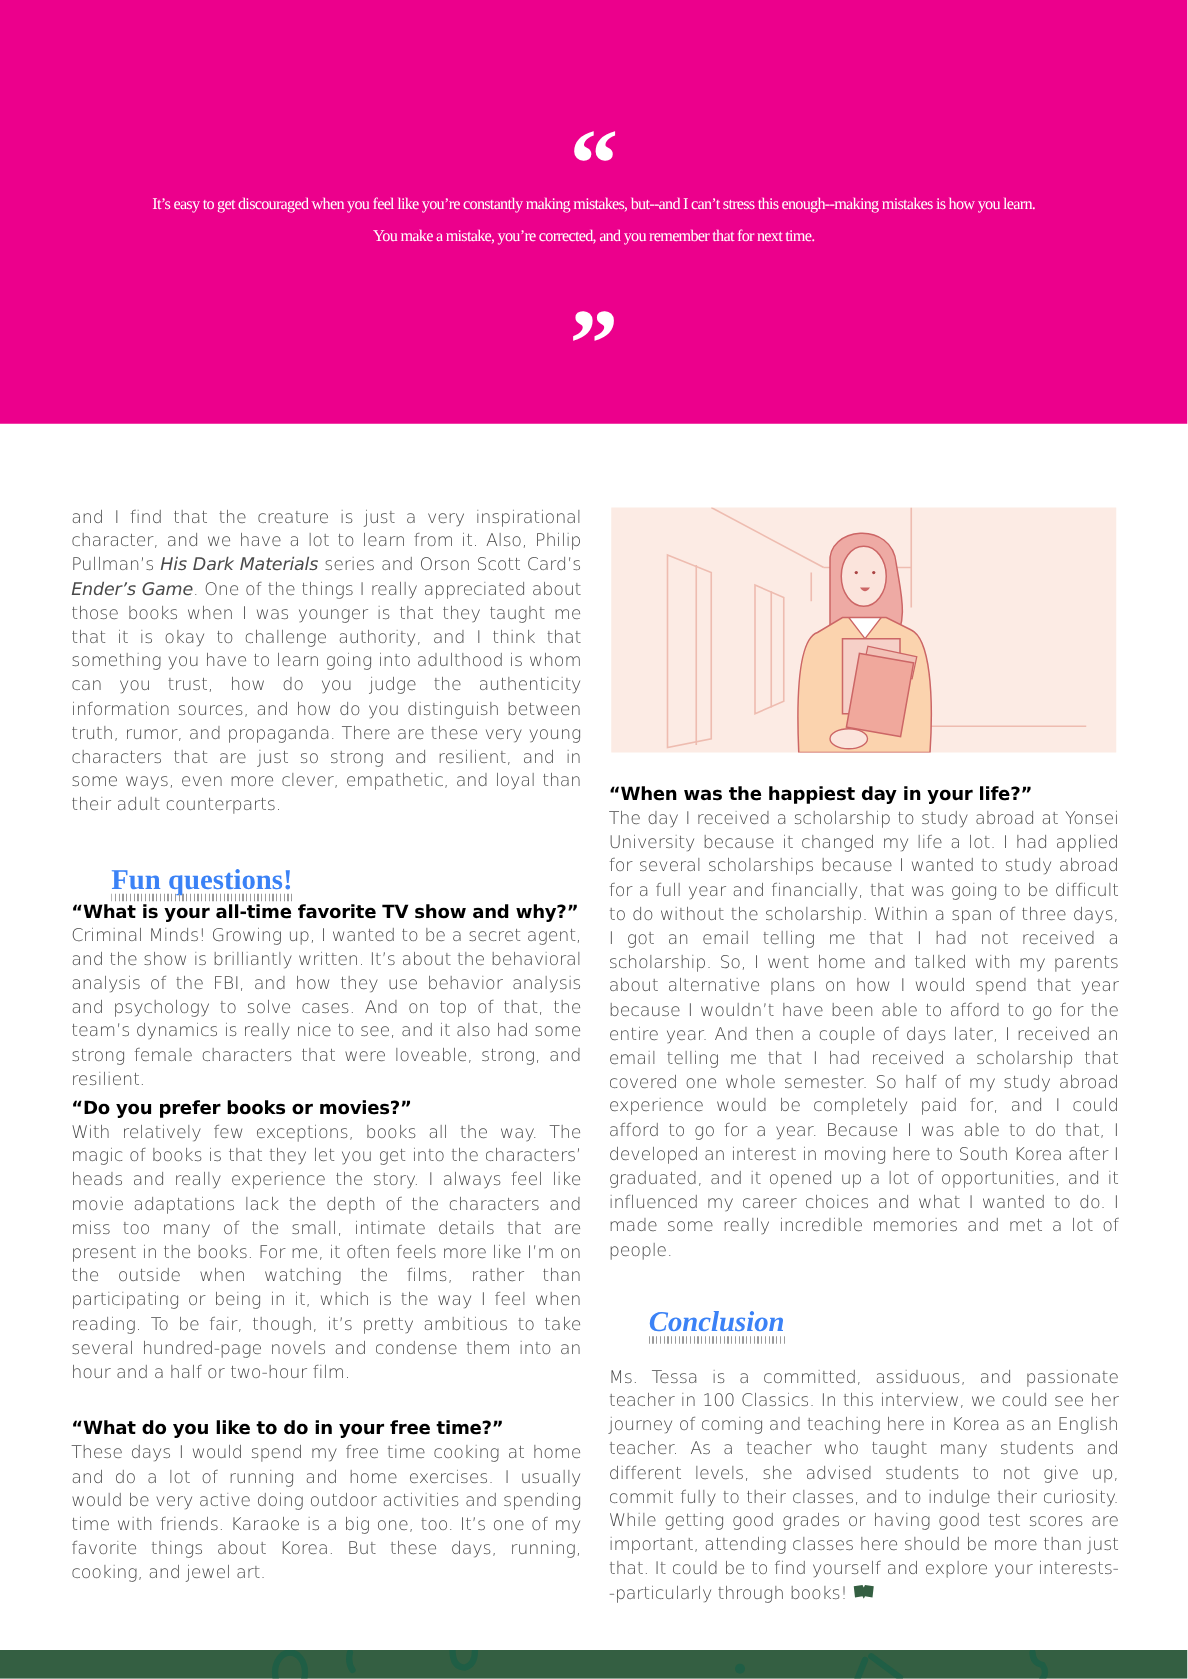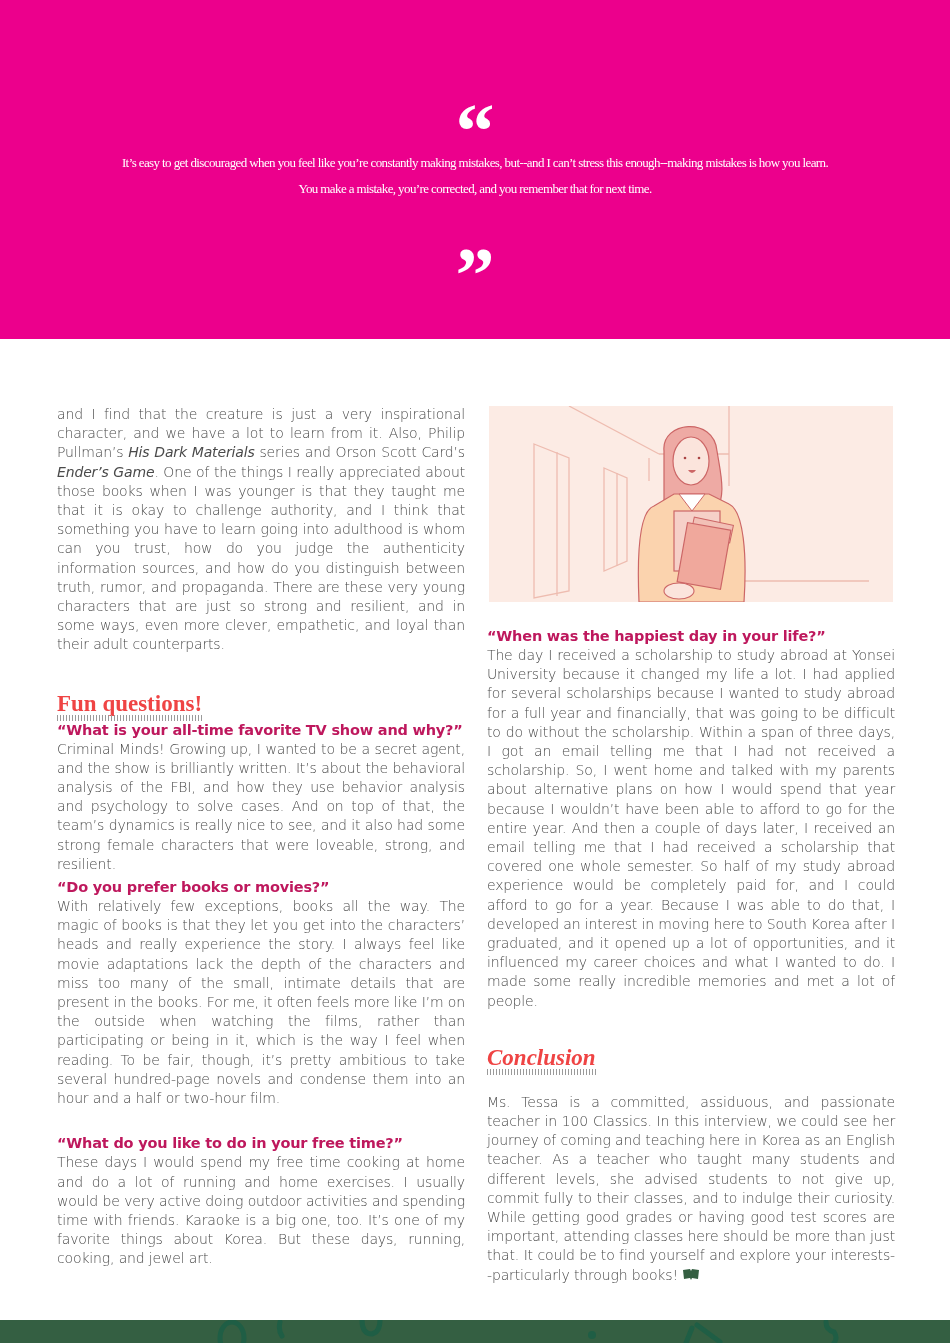--- a/index.html
+++ b/index.html
@@ -26,29 +26,29 @@
 
   .col { position: absolute; width: 408px; font-size: 14px; line-height: 19.2px; text-align: justify; color: #4a4a4a; }
   .col-left { left: 57px; top: 405px; }
   .col-right { left: 487px; top: 627px; }
 
   .para { font-weight: 300; letter-spacing: -0.15px; }
   .para em { font-style: italic; }
 
   .section-title {
     display: inline-block; position: relative;
-    font-family: "Liberation Serif", serif; font-weight: bold; color: #ef4444;
-    font-size: 23px; line-height: 26px; padding-bottom: 4px;
+    font-family: "Liberation Serif", serif; font-weight: bold; color: #3b82f6;
+    font-size: 23px; line-height: 26px; padding-bottom: 4px; margin-left: 32px;
   }
   .section-title::after {
     content: ""; position: absolute; left: 0; right: 0; bottom: 0; height: 6px;
     background: repeating-linear-gradient(90deg, #9a9a9a 0 1px, transparent 1px 3px);
   }
   .question {
-    font-weight: bold; color: #be185d; font-size: 14.5px; line-height: 19px; text-align: left;
+    font-weight: bold; color: #000000; font-size: 14.5px; line-height: 19px; text-align: left;
     letter-spacing: -0.2px;
   }
 
   .illustration {
     position: absolute; left: 489px; top: 406px; width: 404px; height: 196px;
     background: #fcebe4;
   }
 
   .footer-band {
     position: absolute; left: 0; top: 1320px; width: 950px; height: 23px;

